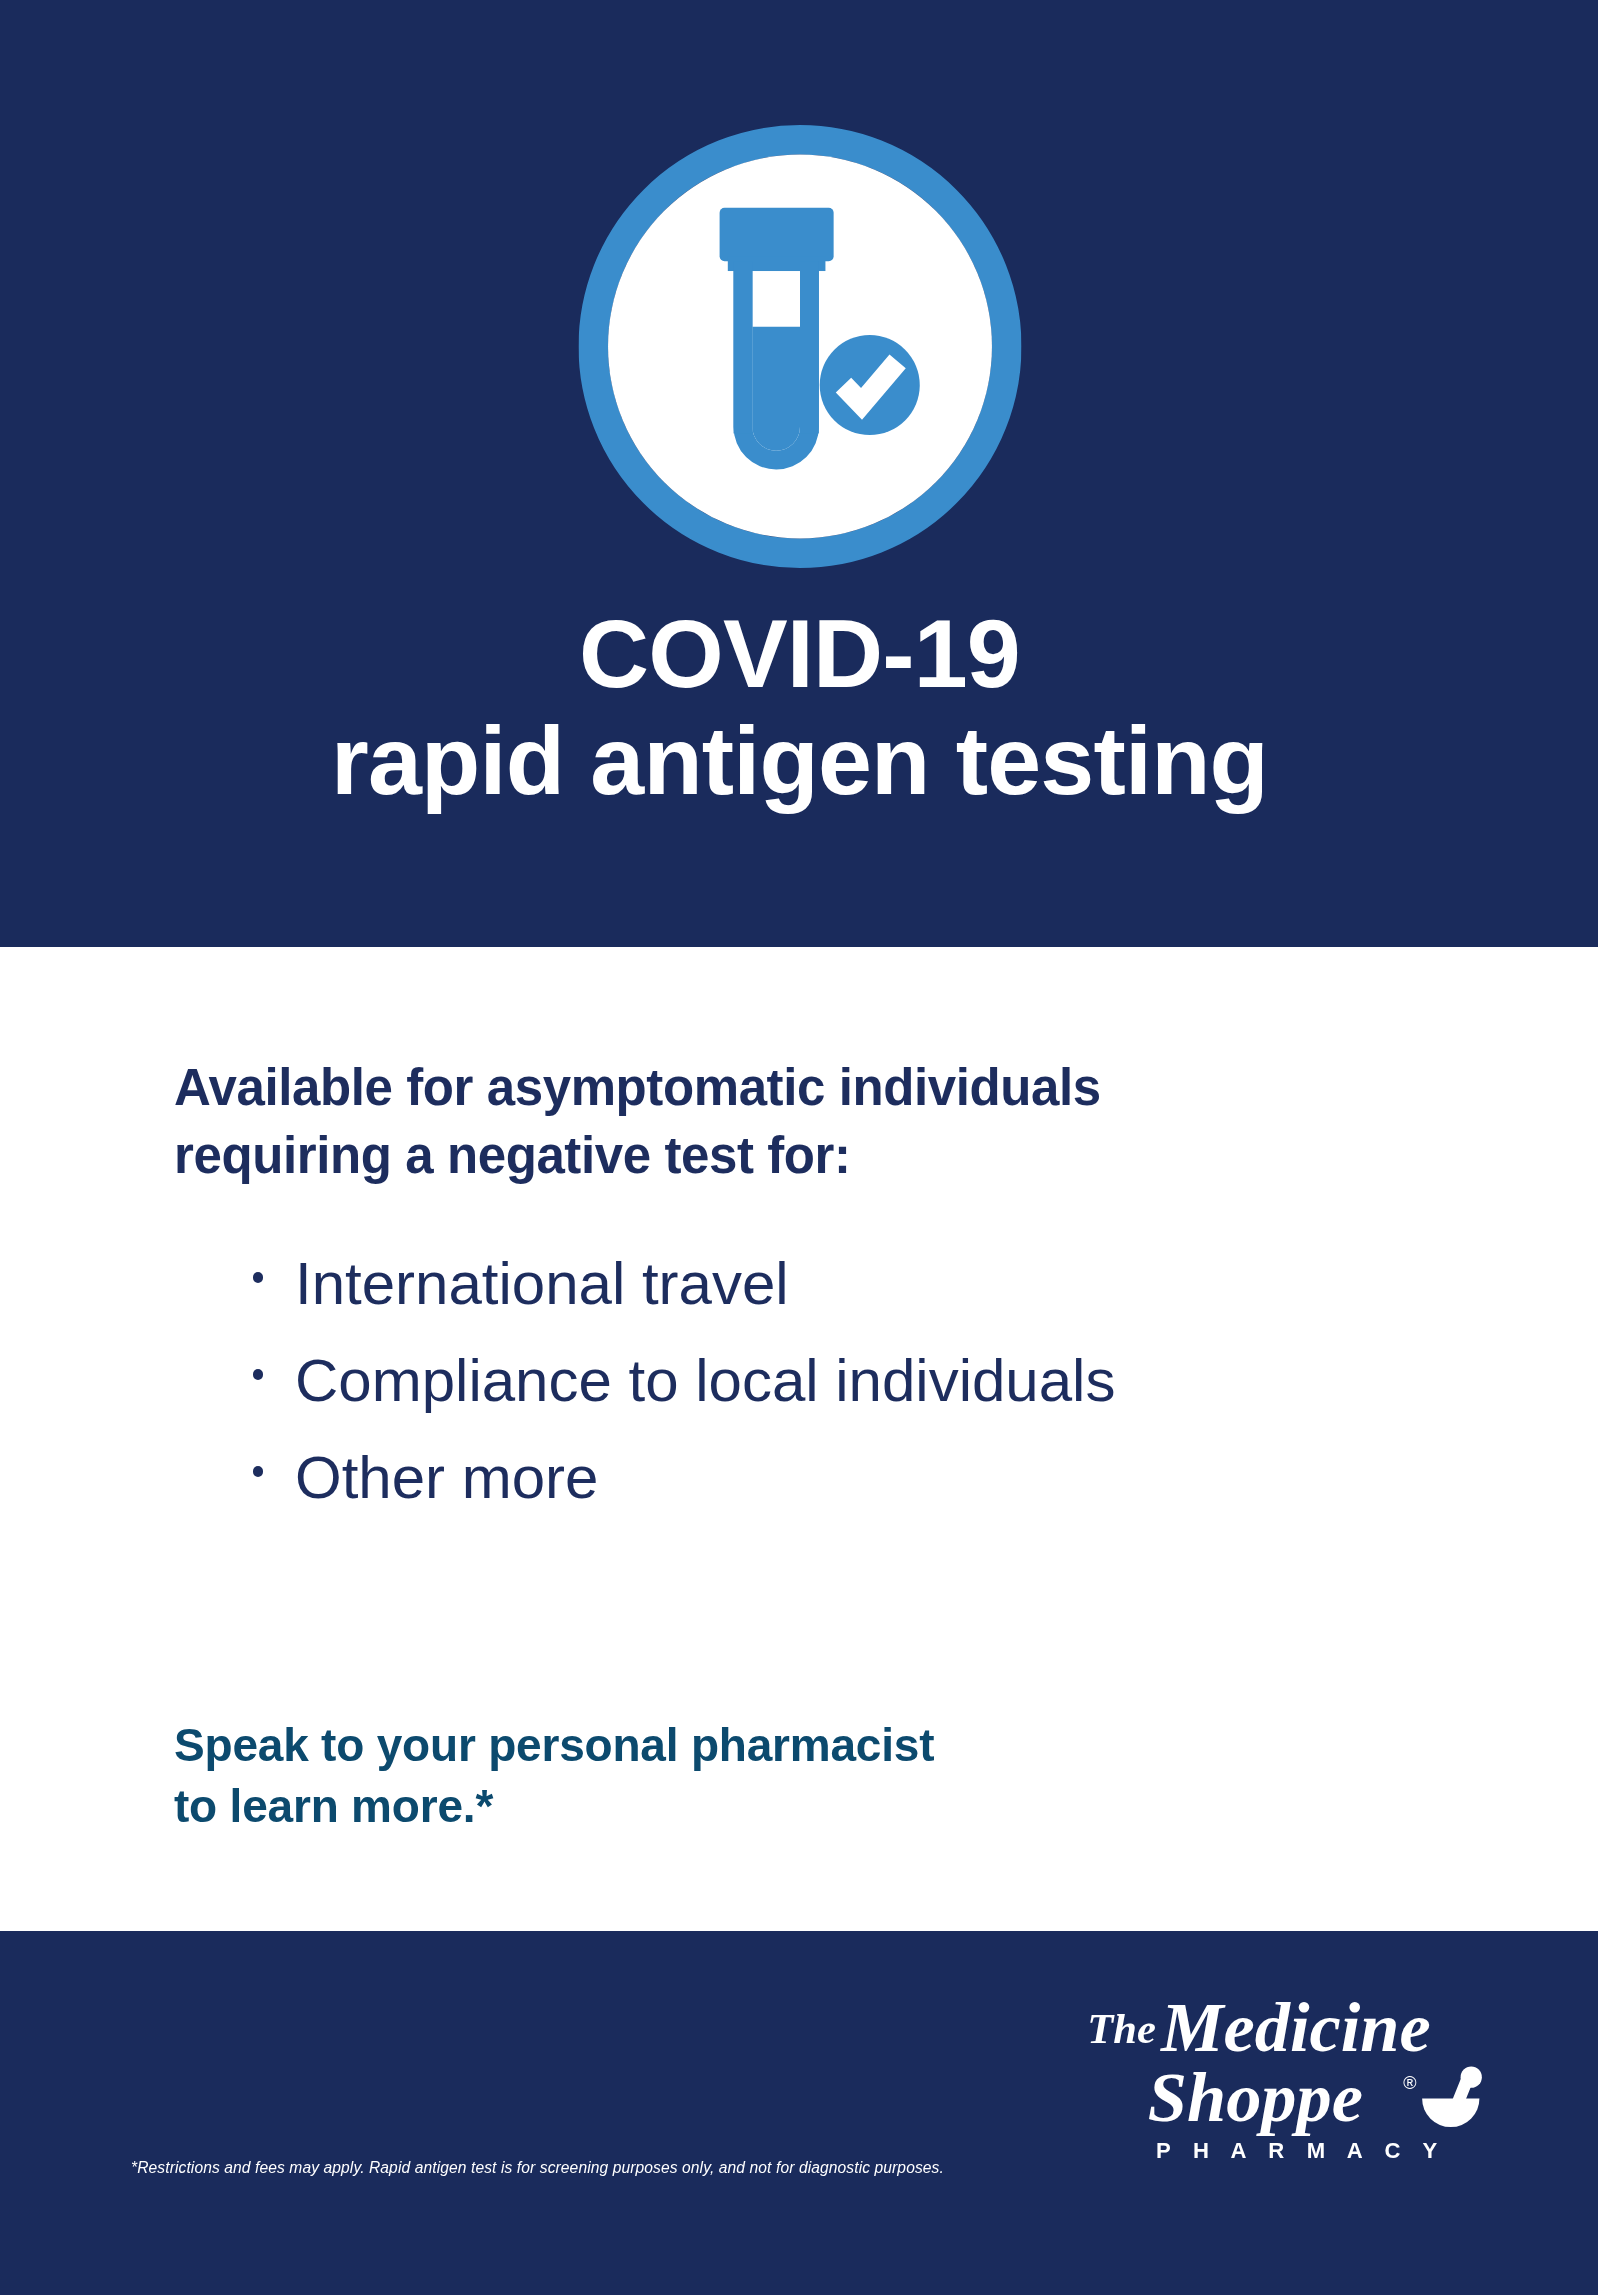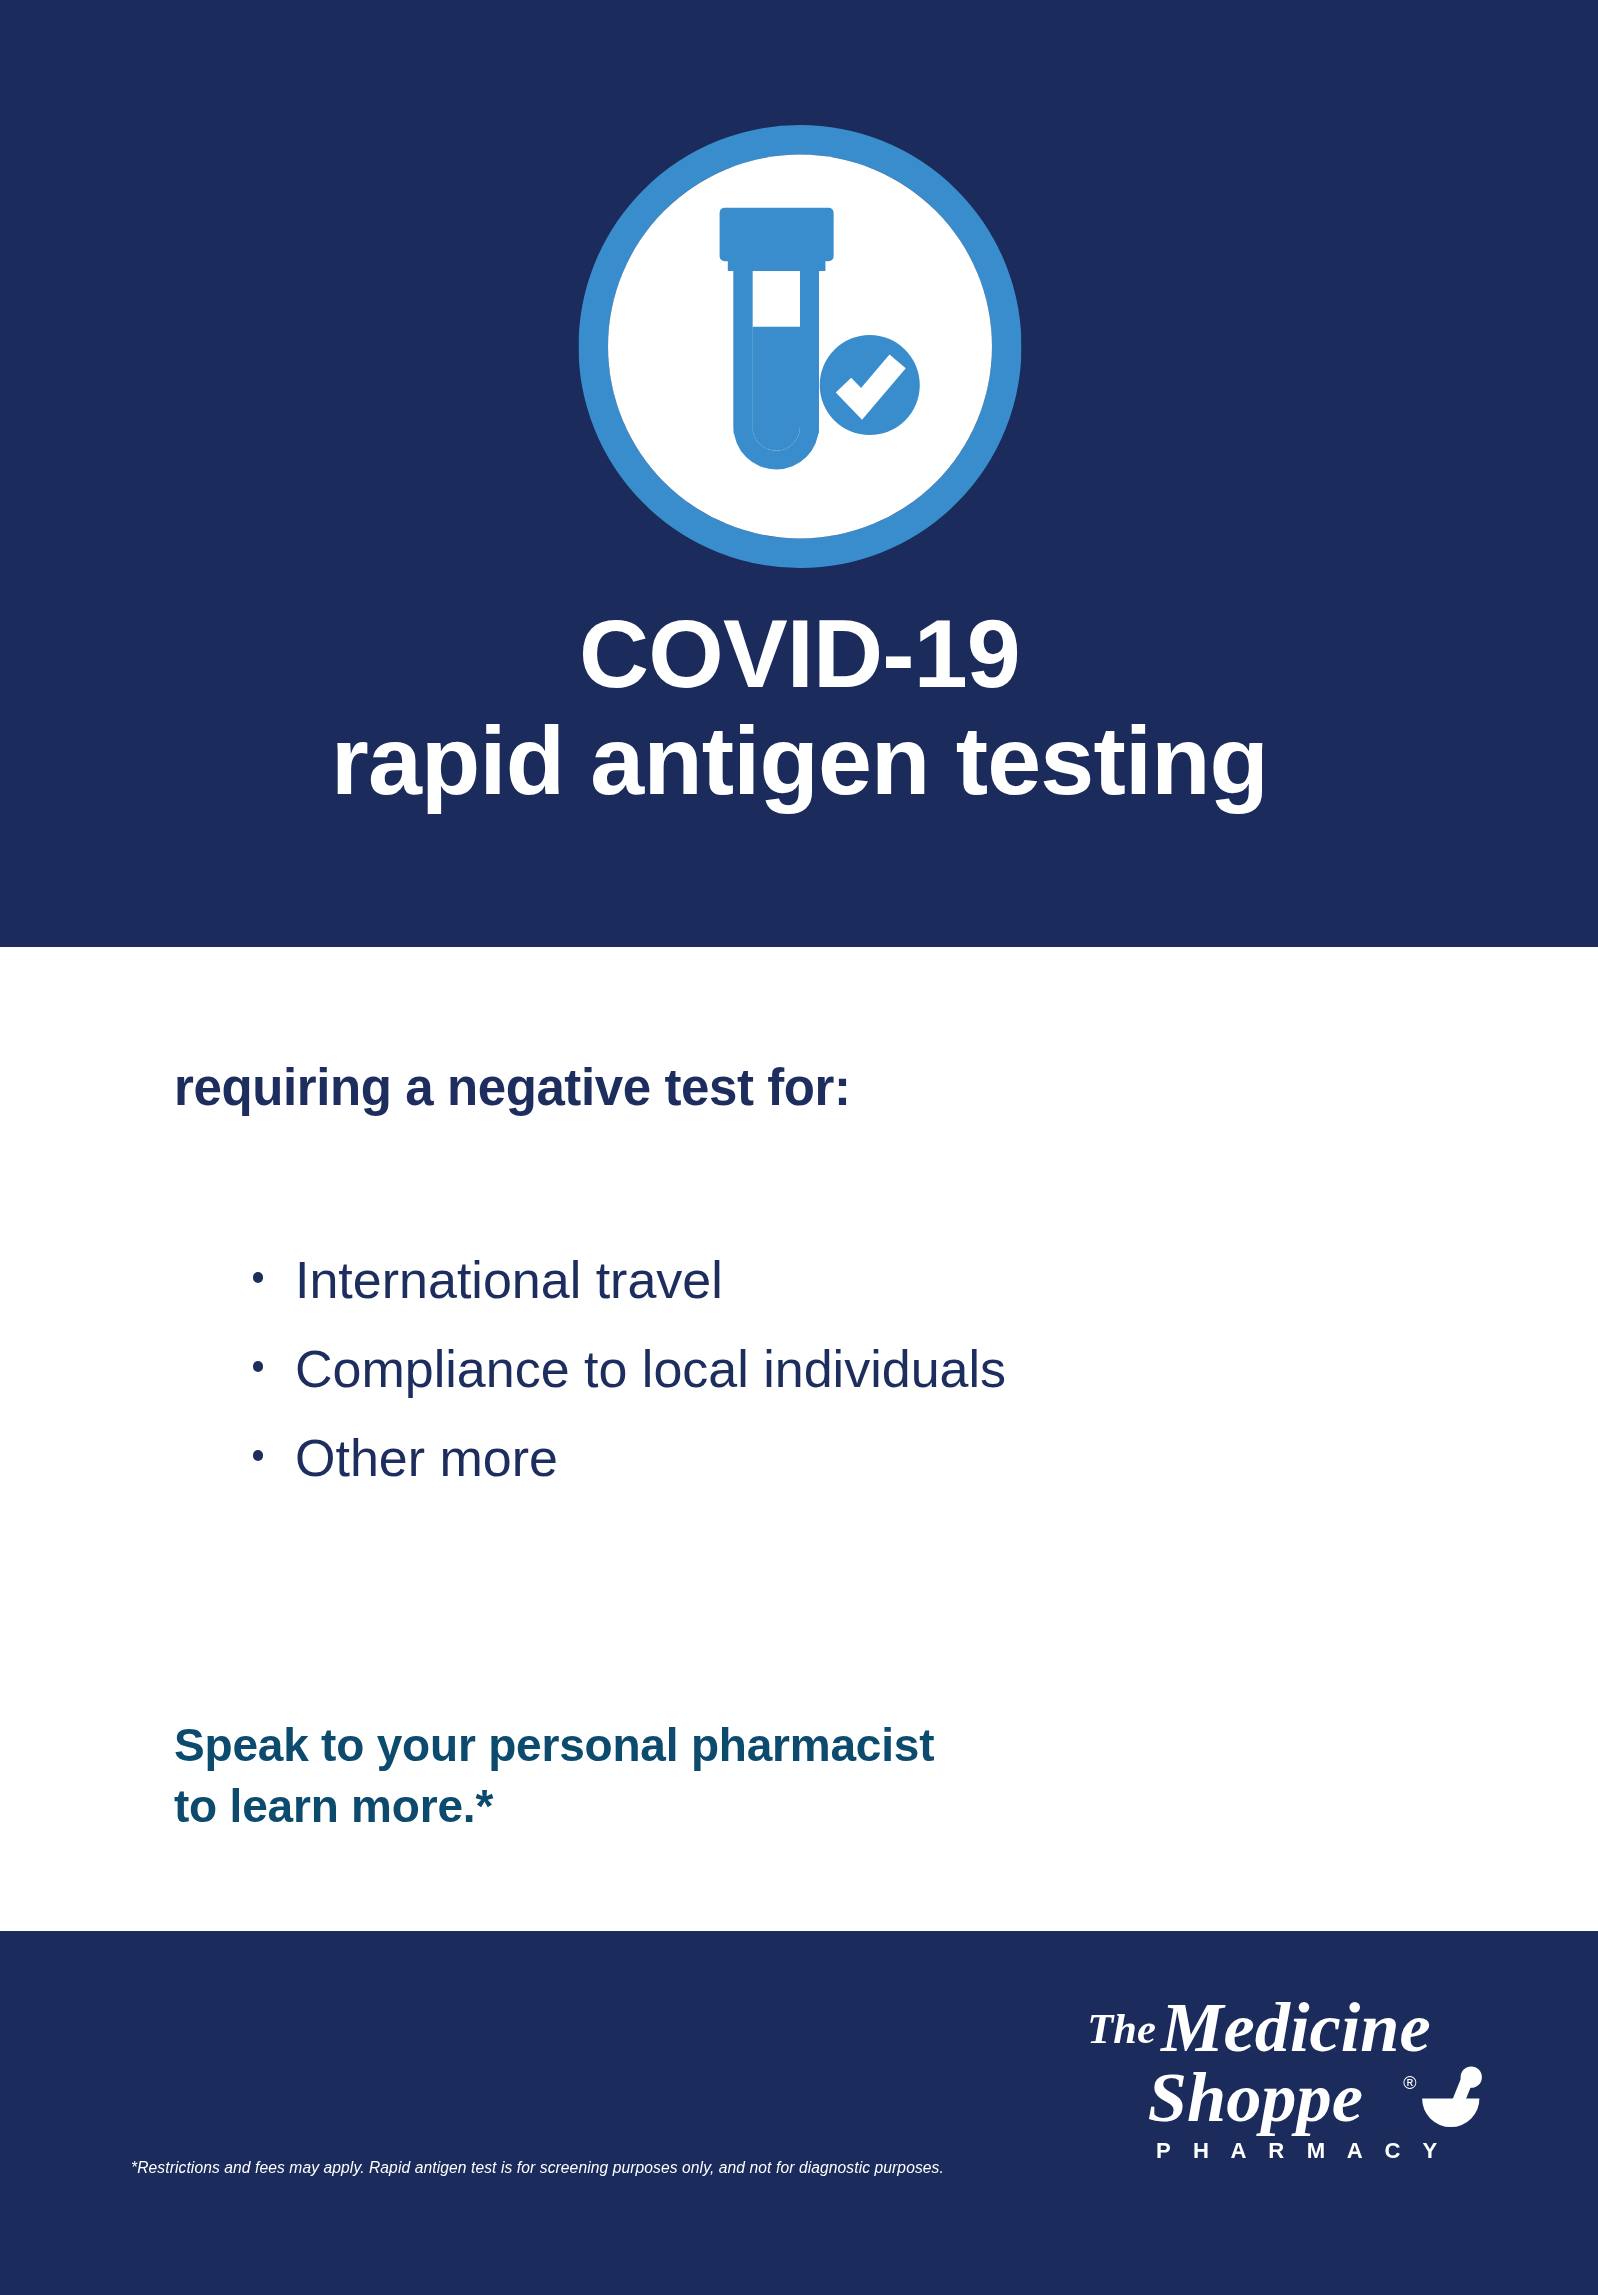--- a/index.html
+++ b/index.html
@@ -83,21 +83,21 @@
     left: 246px;
     top: 307px;
     margin: 0;
     padding: 0;
     list-style: none;
     width: 1189px;
   }
   .bullets li {
     position: relative;
     color: #1d2d5e;
-    font-size: 52px;
+    font-size: 60px;
     line-height: 1.0;
     padding-left: 49px;
     margin-bottom: 37px;
     font-weight: normal;
   }
   .bullets li .dot {
     position: absolute;
     left: 6.6px;
     top: 18px;
     width: 10.7px;
@@ -194,20 +194,21 @@
 
     <div class="header-title">
       <span class="line1">COVID-19</span>
       <span class="line2">rapid antigen testing</span>
     </div>
   </div>
 
   <div class="body-area">
 
     <div class="lead">
+      <span>Available for asymptomatic individuals</span>
       <span>requiring a negative test for:</span>
     </div>
 
     <ul class="bullets">
       <li>
         <span class="dot"></span>
         <span>International travel</span>
       </li>
       <li>
         <span class="dot"></span>

